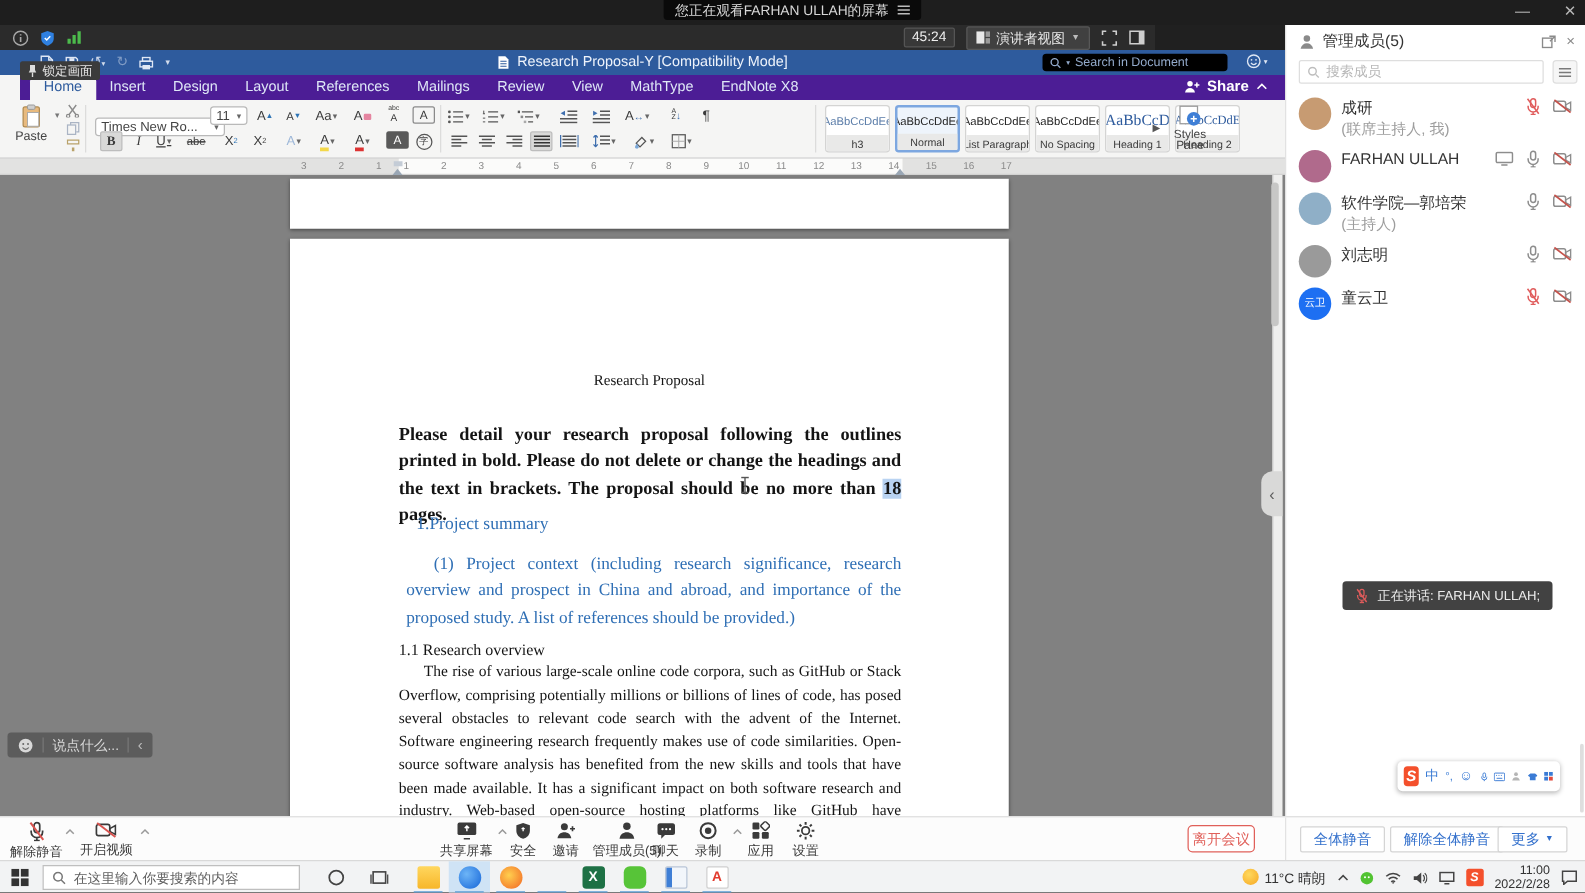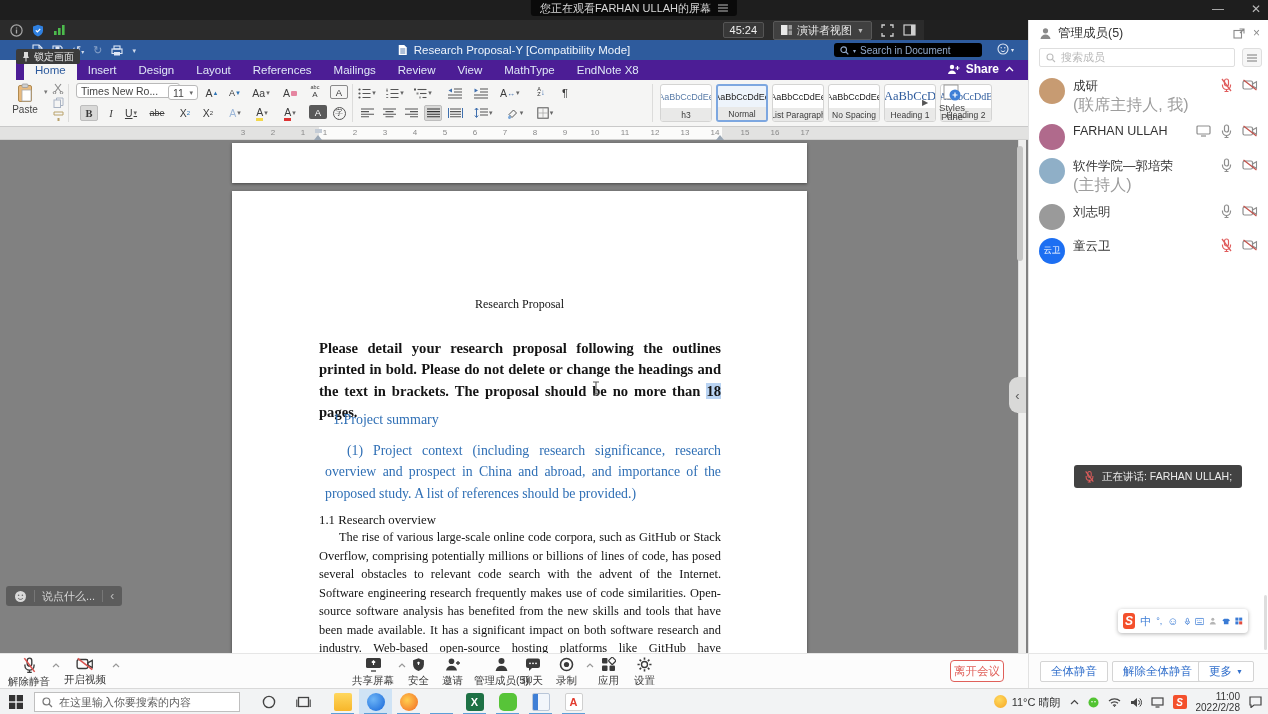--- a/index.html
+++ b/index.html
@@ -77,21 +77,21 @@
   .panel{position:absolute;left:1028px;top:20px;width:240px;height:633px;background:#fff;border-left:1px solid #e2e2e2}
   .p-head{position:absolute;left:0;top:0;width:100%;height:26px;display:flex;align-items:center;gap:6px;padding:0 10px;color:#333;font-size:12.5px}
   .p-headicons{position:absolute;right:8px;top:6px;display:flex;align-items:center;gap:8px;color:#8a8a8a}
   .p-search{position:absolute;left:10px;top:28px;width:196px;height:19px;border:1px solid #dedede;border-radius:2px;display:flex;align-items:center;gap:5px;padding:0 6px;color:#b7b7b7;font-size:11px;background:#fff}
   .p-menu{position:absolute;right:6px;top:28px;width:20px;height:19px;border:1px solid #dedede;border-radius:3px;background:#f6f6f6;display:flex;align-items:center;justify-content:center}
   .plist{position:absolute;left:0;top:54px;width:100%}
   .prow{display:flex;align-items:flex-start;gap:8px;padding:4px 8px 4px 10px;min-height:29px}
   .pav{width:26px;height:26px;border-radius:50%;flex:none;display:flex;align-items:center;justify-content:center;color:#fff;font-size:8.5px;overflow:hidden}
   .pnames{flex:1;min-width:0}
   .pname{font-size:12.5px;color:#333;white-space:nowrap;overflow:hidden}
-  .psub{font-size:16px;color:#9d9d9d;white-space:nowrap}
+  .psub{font-size:12px;color:#9d9d9d;white-space:nowrap}
   .picons{display:flex;align-items:center;gap:9px;flex:none;margin-right:2px}
   .p-scroll{position:absolute;right:1px;top:575px;width:3px;height:55px;background:#dedede;border-radius:2px}
 
   
   .sogou{position:absolute;left:1118px;top:609px;width:130px;height:24px;background:#fff;border-radius:4px;box-shadow:0 1px 4px rgba(0,0,0,.3);display:flex;align-items:center;gap:5px;padding:0 5px;z-index:35}
   .slogo{width:16px;height:16px;background:#f4502c;border-radius:3px;color:#fff;font-weight:bold;font-style:italic;font-size:12px;display:flex;align-items:center;justify-content:center}
   .sg{color:#3a7bd5;font-size:11px;line-height:1}
 
   
   .taskbar{position:absolute;left:0;top:688px;width:1268px;height:26px;background:#f2f3f4;border-top:1px solid #d9d9d9}
@@ -259,21 +259,21 @@
             <rect x="1" y="3" width="6.5" height="7.5" fill="none" stroke="#aab4c4" stroke-width="1"></rect>
             <path d="M3.5 3V1h6.5v7.5H8" fill="none" stroke="#aab4c4" stroke-width="1"></path>
           </svg>
         <svg width="11" height="11" viewBox="0 0 11 11">
             <path d="M1 1h9v3H1z" fill="none" stroke="#b9a26a" stroke-width="1"></path>
             <path d="M5.5 4v3M4.5 7h2v3h-2z" fill="#b9a26a"></path>
           </svg>
       </div>
       <div class="rsep" style="left:68px"></div>
 
-      <div class="combo abs" style="left:76px;top:3px;width:104px">
+      <div class="combo abs" style="left:76px;top:14px;width:104px">
           <span>Times New Ro...</span>
           <span class="car">▾</span>
         </div>
       <div class="combo abs" style="left:168px;top:5px;width:30px">
           <span>11</span>
           <span class="car">▾</span>
         </div>
       <div class="tool" style="left:203px;top:5px">A<span style="font-size:6px;color:#2e74b5">▲</span></div>
       <div class="tool" style="left:226px;top:5px;font-size:9px">A<span style="font-size:6px;color:#2e74b5">▼</span></div>
       <div class="tool" style="left:252px;top:5px">Aa<span class="car">▾</span></div>

